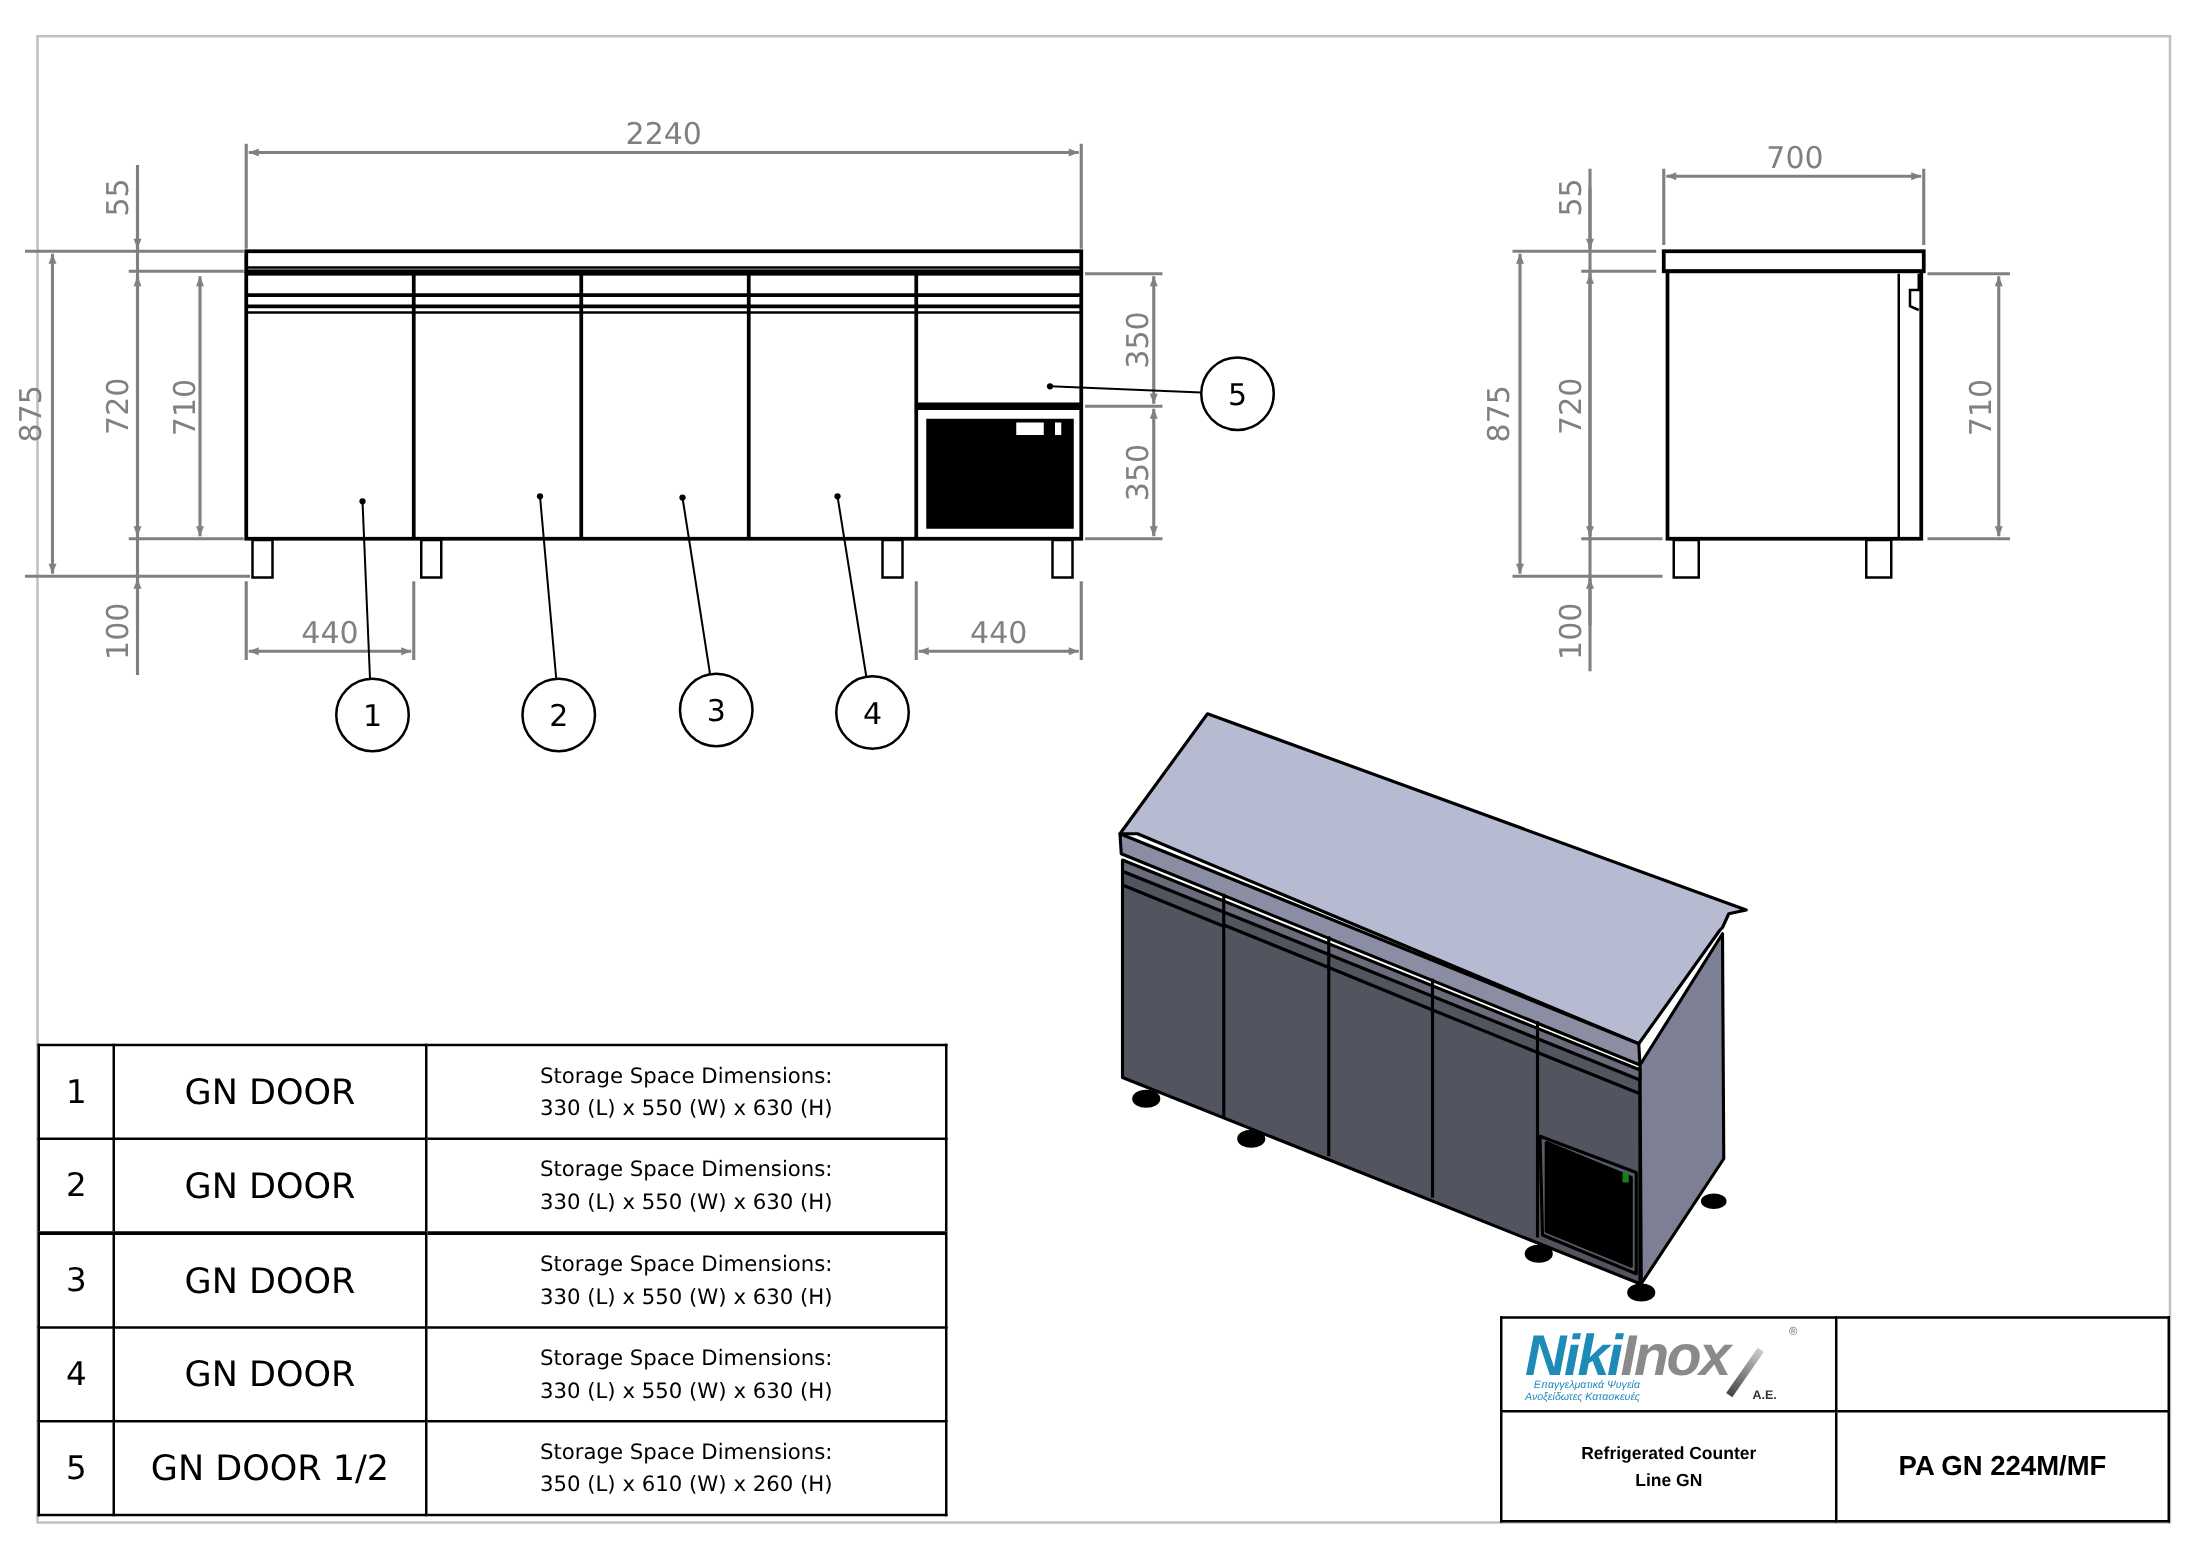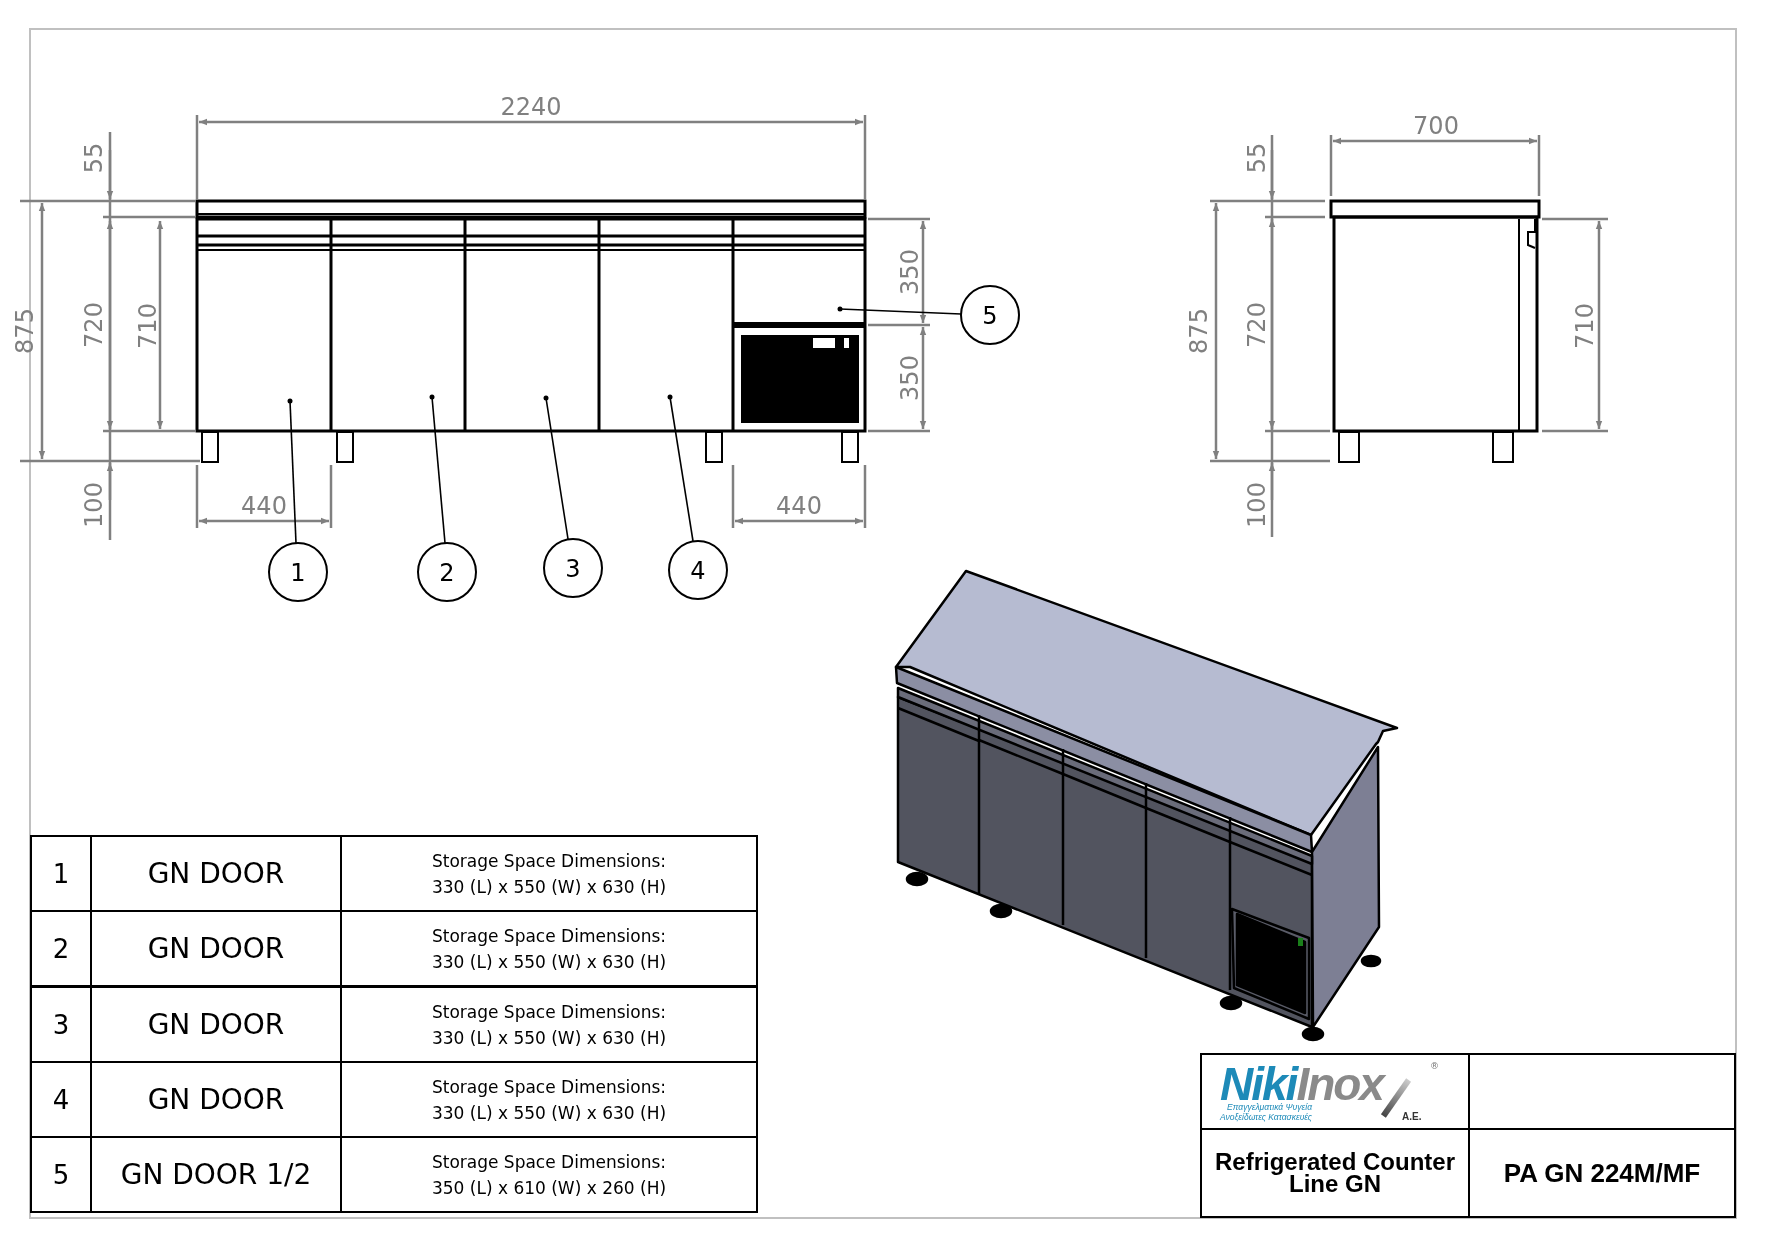--- a/index.html
+++ b/index.html
@@ -19,22 +19,22 @@
   .parts td { border:2px solid #000; text-align:center; vertical-align:middle; color:#000; height:73px; padding:0; }
   .parts td.num { width:58px; font-size:26px; }
   .parts td.name { width:248px; font-size:28px; }
   .parts td.desc { font-size:17px; line-height:26px; }
   .parts .row-thick td { border-top-width:3px; }
 
   
   .titleblock { position:absolute; left:1200px; top:1053px; width:536px; height:165px; border-collapse:collapse; }
   .titleblock td { border:2px solid #000; text-align:center; vertical-align:middle; padding:0; }
   .titleblock td.logo { width:266px; height:73px; text-align:left; }
-  .titleblock td.prod { font-family:"Liberation Sans", sans-serif; font-weight:bold; font-size:24px; line-height:22px; }
-  .titleblock td.code { font-family:"Liberation Sans", sans-serif; font-weight:bold; font-size:26px; }
+  .titleblock td.prod { font-family:"Liberation Sans", sans-serif; font-weight:bold; font-size:14px; line-height:22px; }
+  .titleblock td.code { font-family:"Liberation Sans", sans-serif; font-weight:bold; font-size:22px; }
   .logo-wrap { position:relative; height:73px; width:266px; }
   .logo-name { position:absolute; left:18px; top:2px; font-family:"Liberation Sans", sans-serif; font-weight:bold; font-style:italic; font-size:46px; letter-spacing:-2px; }
   .logo-name .niki { color:#1d8ab8; }
   .logo-name .inox { color:#8a8a8a; }
   .logo-reg { position:absolute; left:228px; top:6px; font-size:9px; color:#777; }
   .logo-sub { position:absolute; left:18px; top:47px; font-family:"Liberation Sans", sans-serif; font-size:8.5px; color:#1d8ab8; line-height:10px; font-style:italic;text-align:right; }
   .logo-ae { position:absolute; left:200px; top:56px; font-family:"Liberation Sans", sans-serif; font-weight:bold; font-size:10px; color:#333; }
   .logo-slash { position:absolute; left:172px; top:40px; width:44px; height:6px; background:linear-gradient(90deg,#444,#ccc); transform:rotate(-55deg); }
 </style>
 </head>

